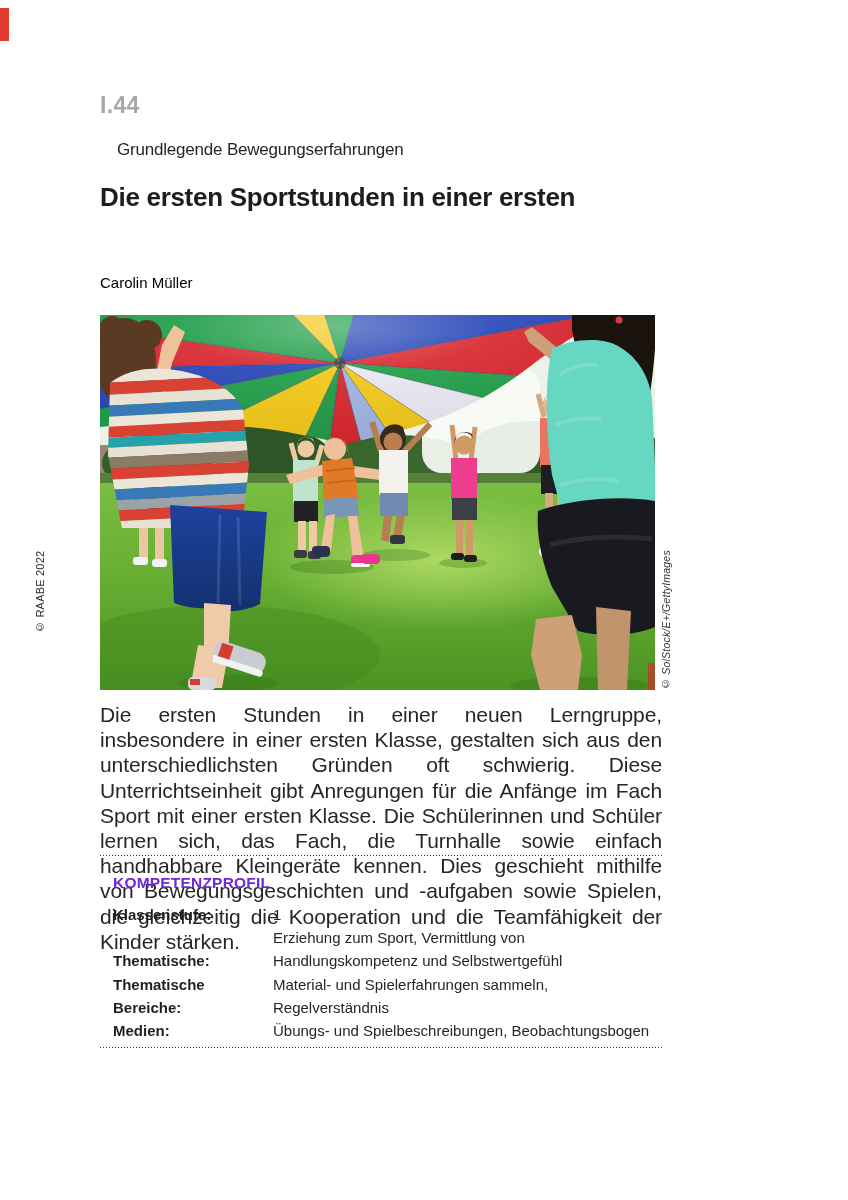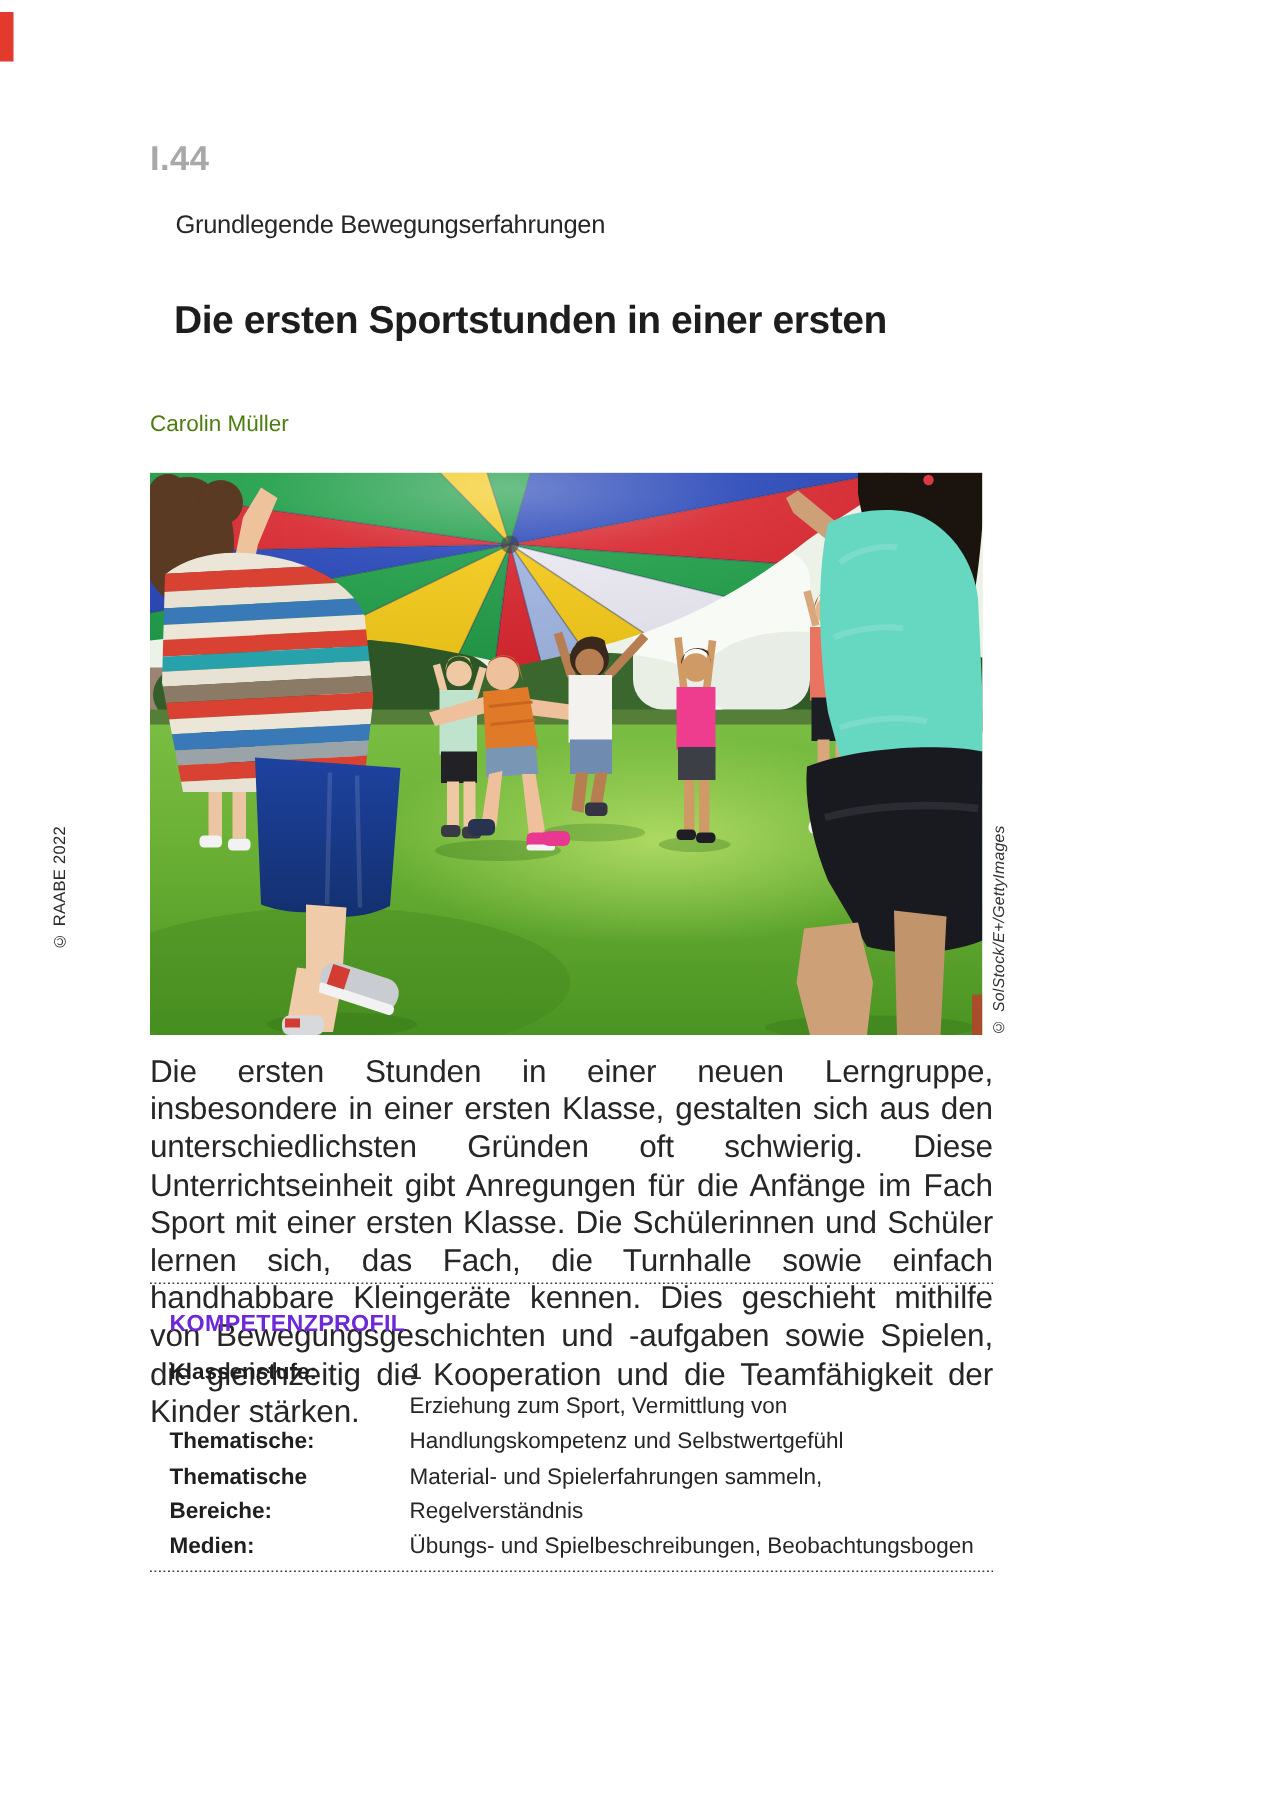--- a/index.html
+++ b/index.html
@@ -19,27 +19,27 @@
 
   .code{
     position:absolute;left:100px;top:92px;
     font-size:23px;font-weight:700;color:#a8a8a8;letter-spacing:.3px;
   }
   .kicker{
     position:absolute;left:100px;top:140px;
     font-size:17px;font-weight:500;color:#262626;letter-spacing:-0.2px;margin-left:17px;
   }
   .title{
-    position:absolute;left:100px;top:178px;margin:16px;width:600px;
+    position:absolute;left:100px;top:178px;margin:0;width:600px;
     font-size:26px;line-height:39px;font-weight:700;color:#1d1d1d;letter-spacing:-0.3px;
   }
   .title span{display:block;}
   .author{
     position:absolute;left:100px;top:274px;
-    font-size:15px;color:#4d7c0f;
+    font-size:15px;color:#000000;
   }
   .photo{
     position:absolute;left:100px;top:315px;width:555px;height:375px;margin:0;
     overflow:hidden;background:#dfe8da;
   }
   .photo svg{display:block;}
   .vertical-credit{
     position:absolute;
     writing-mode:vertical-rl;
     transform:rotate(180deg);

